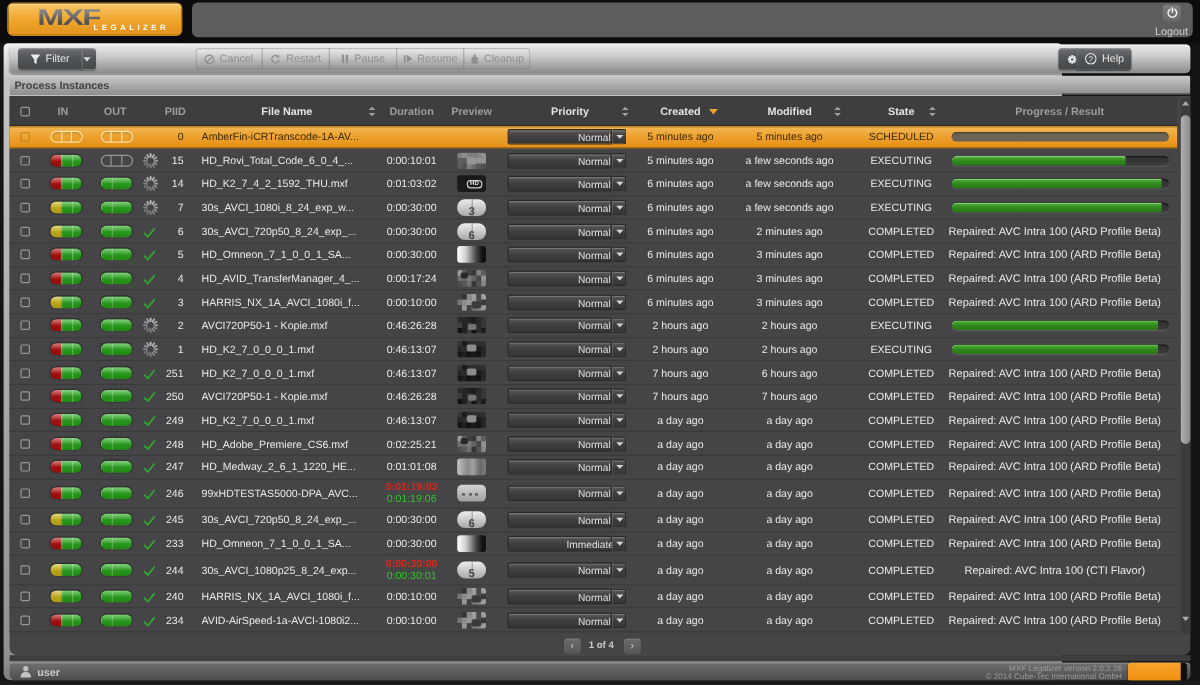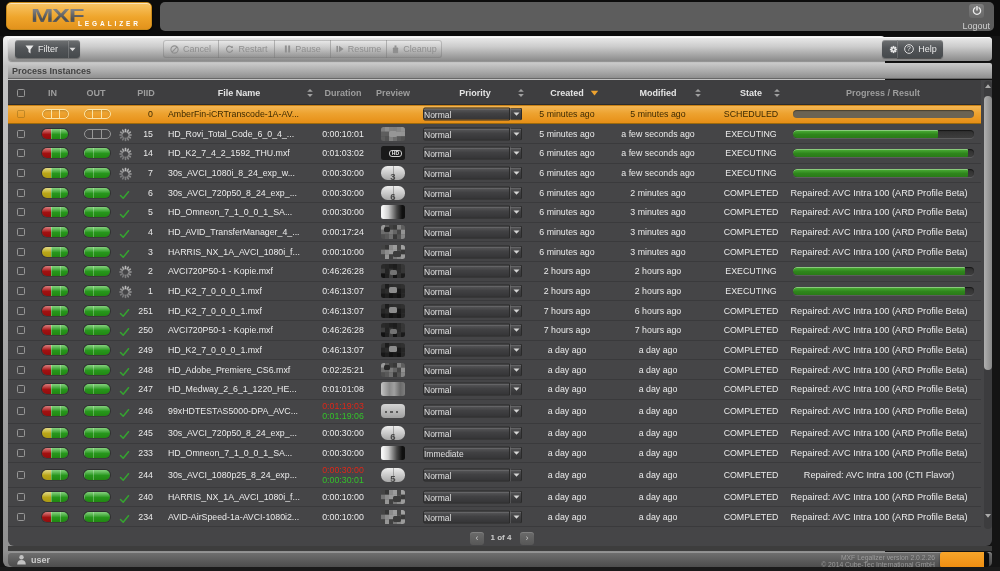--- a/index.html
+++ b/index.html
@@ -60,21 +60,21 @@
 .selrow .cell { color:#3d2a02; }
 .selrow .ptrack { background:#6b6353; box-shadow:inset 0 1px 1px rgba(40,30,10,.5); }
 
 .cb { position:absolute; left:8.5px; top:50%; margin-top:-4px; width:8px; height:8px; border:1.3px solid #979797; border-radius:1.5px; }
 .selrow .cb { border-color:rgba(146,106,24,.5); }
 .cell { position:absolute; font-size:8.8px; color:#ebebeb; white-space:nowrap; top:50%; transform:translateY(-50%); }
 .piid { left:107px; width:38px; text-align:right; }
 .fname { left:160px; width:140px; overflow:hidden; }
 .dur { left:295px; width:80px; text-align:center; }
 .dur2 span { display:block; line-height:9.5px; }
-.rd { color:#dd2619; }
+.rd { color:#dd2619;font-weight:bold; }
 .gd { color:#33c32a; }
 .created { left:514px; width:90px; text-align:center; }
 .modified { left:600px; width:100px; text-align:center; }
 .state { left:698px; width:90px; text-align:center; }
 .res { left:776px; width:190px; text-align:center; font-size:9.2px; }
 
 .pin { position:absolute; left:34px; top:50%; margin-top:-5px; }
 .pout { position:absolute; left:75.5px; top:50%; margin-top:-5px; }
 .pill { position:relative; width:26px; height:10px; border-radius:5px; overflow:hidden; display:flex;
   box-shadow:0 0 0 1px rgba(25,25,25,.5), 0 1px 1px rgba(255,255,255,.13); }
@@ -102,22 +102,22 @@
 .pvhd em { position:absolute; right:3.5px; top:4px; font-style:normal; font-size:5px; font-weight:bold; color:#e8e8e8; border:1px solid #cfcfcf; border-radius:3px; padding:0 1.5px; line-height:5px; }
 .pvb { background:linear-gradient(90deg,#f5f5f5 8%,#cfcfcf 30%,#8a8a8a 48%,#474747 66%,#101010 88%); }
 .pvb2 { background:linear-gradient(90deg,#c4c4c4,#8a8a8a 35%,#a0a0a0 55%,#6a6a6a 80%,#7d7d7d); }
 .pvdash { background:linear-gradient(#d4d4d4,#a0a0a0); border-radius:4px; }
 .pvdash:after { content:""; position:absolute; left:4px; top:6.5px; width:16px; height:1.6px;
   background:repeating-linear-gradient(90deg,#5a5a5a 0 2.5px,transparent 2.5px 5.5px); }
 
 .ddw { position:absolute; left:415px; top:50%; transform:translateY(-50%); }
 .dd { display:flex; width:99px; height:13px; }
 .dd span { display:block; width:87px; height:13px; background:linear-gradient(#5a5a5c,#414143 45%,#353537);
-  border:1px solid #2a2a2a; border-radius:2px 0 0 2px; color:#e0e0e0; font-size:8.5px; text-align:left; line-height:12px;
-  box-shadow:inset 0 1px 0 rgba(255,255,255,.18); }
+  border:1px solid #2a2a2a; border-radius:2px 0 0 2px; color:#e0e0e0; font-size:8.5px; text-align:right; line-height:12px;
+  box-shadow:inset 0 1px 0 rgba(255,255,255,.18);padding-left:48px; }
 .dd .dda { width:12px; height:13px; background:linear-gradient(#5a5a5c,#414143 45%,#353537); border:1px solid #2a2a2a; border-left:1px solid rgba(255,255,255,.14);
   border-radius:0 2px 2px 0; display:flex; align-items:center; justify-content:center;
   box-shadow:inset 0 1px 0 rgba(255,255,255,.18); }
 
 .pbar { position:absolute; left:785px; top:50%; margin-top:-4px; width:181px; height:8px; }
 .ptrack { width:100%; height:8px; border-radius:4px; background:linear-gradient(#2f2f2f,#3d3d3d);
   box-shadow:inset 0 1px 1px rgba(0,0,0,.55), 0 1px 0 rgba(255,255,255,.13); overflow:hidden; }
 .ptrack i { display:block; height:8px; border-radius:4px 1px 1px 4px; background:linear-gradient(#4fb33a,#2f861c 55%,#2a7a18);
   box-shadow:inset 0 1px 0 rgba(255,255,255,.35); }
 

